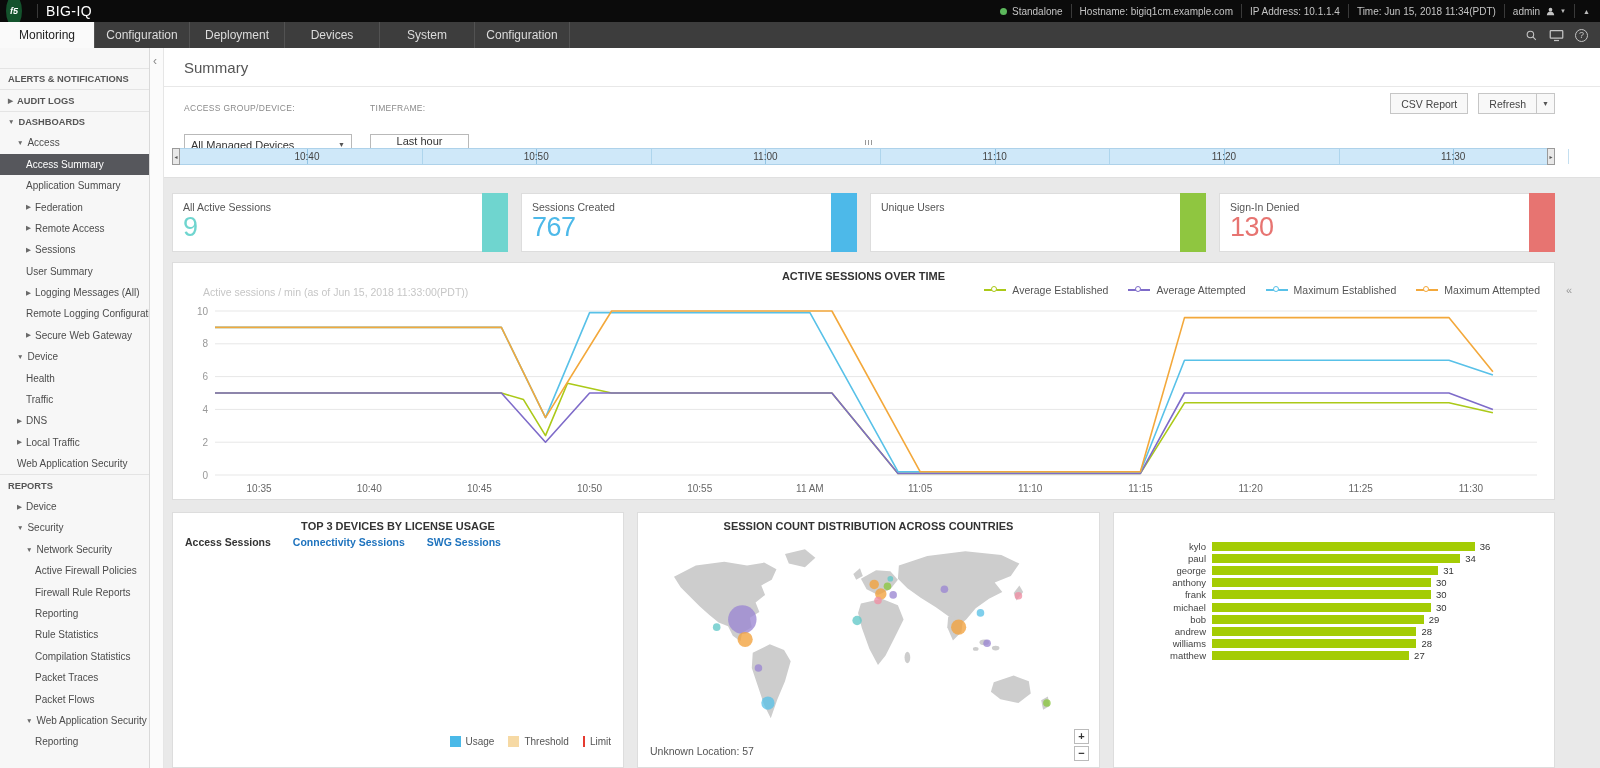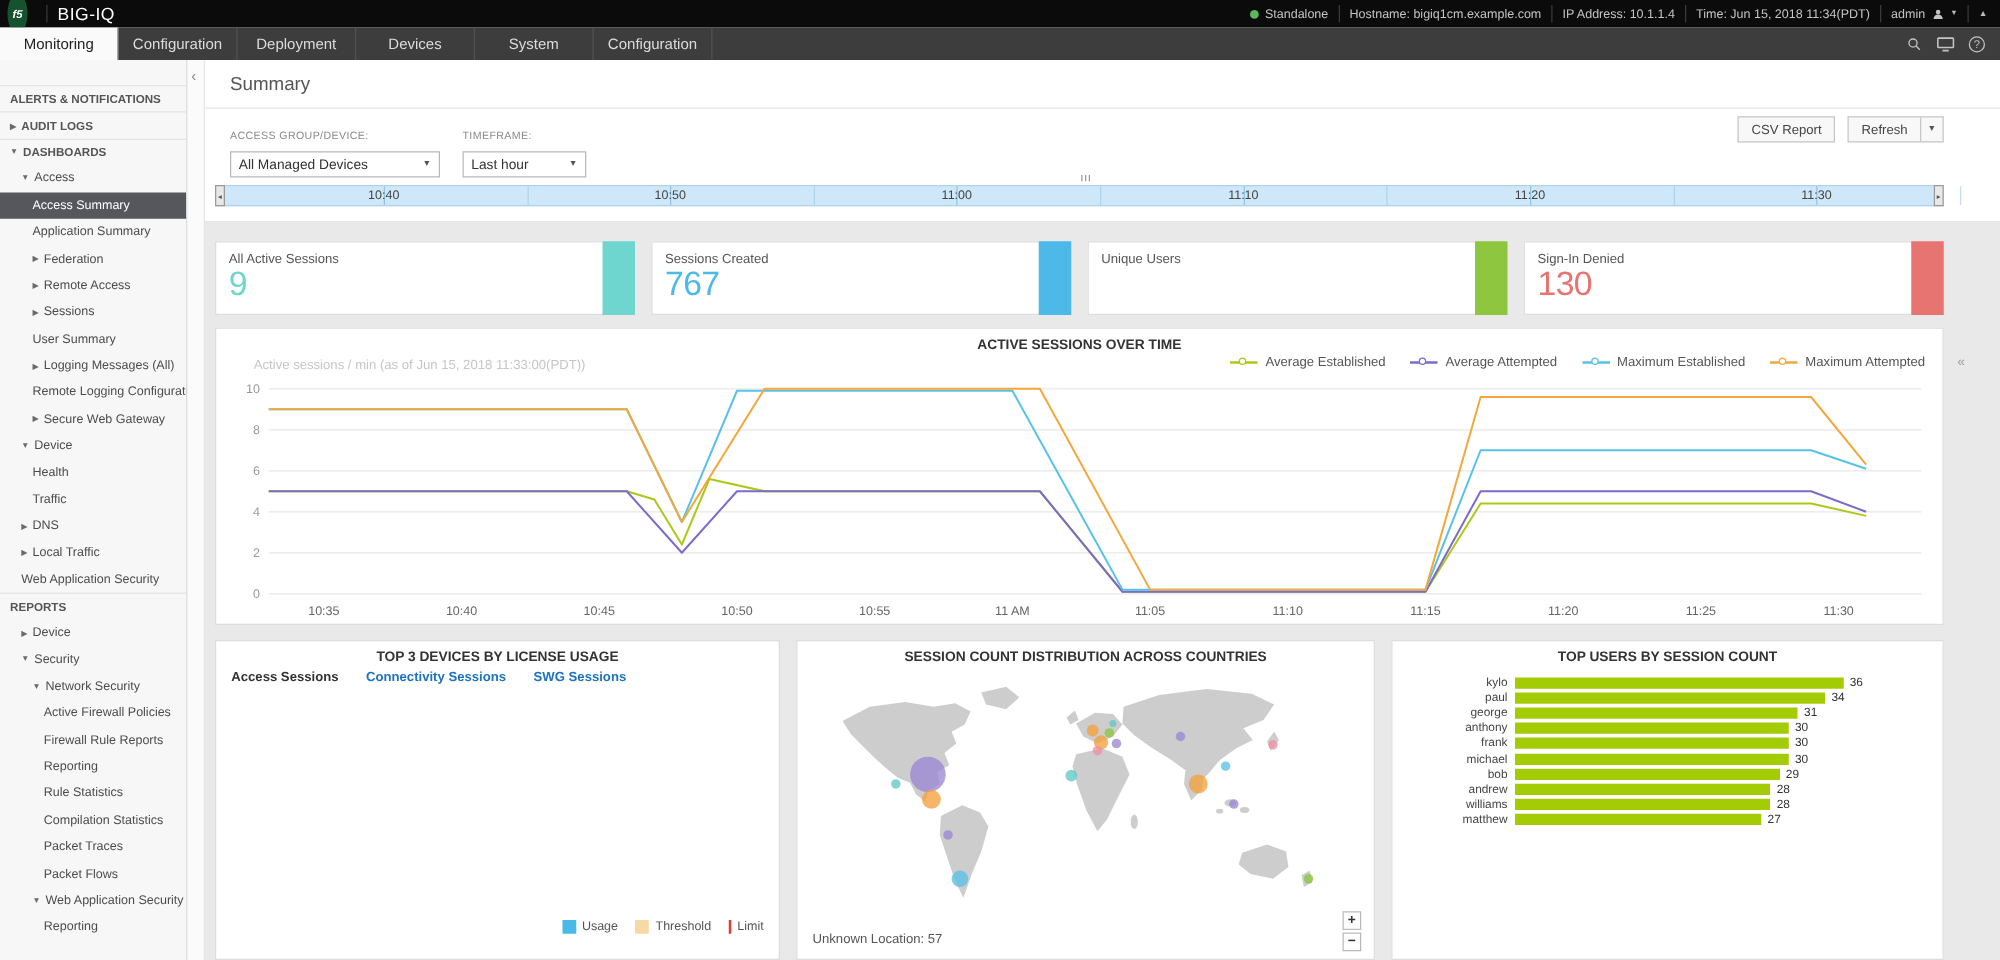--- a/index.html
+++ b/index.html
@@ -44,24 +44,24 @@
   .collapse-strip { width:14px; background:#fbfbfb; border-right:1px solid #e6e6e6; position:relative; }
   .strip-chevron { position:absolute; top:6px; left:3px; color:#8a8a8a; font-size:12px; cursor:pointer; }
 
   
   .main { flex:1; position:relative; background:#e9e9e9; overflow:hidden; }
   .white-top { position:absolute; top:0; left:0; right:0; height:130px; background:#ffffff;
                border-bottom:1px solid #e0e0e0; }
   .page-title { position:absolute; top:11px; left:20px; font-size:15px; color:#555; }
   .title-divider { position:absolute; top:38px; left:0; right:0; height:1px; background:#e8e8e8; }
   .filters { position:absolute; top:55px; left:20px; display:flex; gap:18px; }
-  .filter-label { font-size:8.5px; color:#8a8a8a; letter-spacing:.3px; margin-bottom:8px; }
+  .filter-label { font-size:8.5px; color:#8a8a8a; letter-spacing:.3px; margin-bottom:21px; }
   .select { height:21px; border:1px solid #b9b9b9; background:#fff; display:flex; align-items:center;
             justify-content:space-between; font-size:11px; color:#333; padding:0 6px; cursor:pointer; }
-  .sel-group { width:168px; } .sel-time { width:99px; }
+  .sel-group { width:168px; } .sel-time { width:99px;flex-direction:column; }
   .select .caret { font-size:7px; color:#555; margin-left:8px; }
   .hdr-buttons { position:absolute; top:45px; right:45px; display:flex; gap:10px; }
   .btn { height:21px; border:1px solid #c6c6c6; background:#f8f8f8; font-size:10.5px; color:#444;
          display:flex; align-items:center; padding:0 10px; cursor:pointer; }
   .btn-split { display:flex; height:21px; border:1px solid #c6c6c6; background:#f8f8f8; }
   .btn-split .btn-main { padding:0 10px; display:flex; align-items:center; font-size:10.5px; color:#444; cursor:pointer; }
   .btn-split .btn-caret { border-left:1px solid #c6c6c6; display:flex; align-items:center; padding:0 5px;
                           font-size:7px; color:#555; cursor:pointer; }
 
   
@@ -516,21 +516,20 @@
             </g>
         </svg>
         <div class="map-unknown">Unknown Location: 57</div>
         <div class="map-zoom">
           <div class="zoom-btn">+</div>
           <div class="zoom-btn">−</div>
         </div>
       </div>
 
       <div class="b-panel p3">
-        <div class="panel-title">TOP USERS BY SESSION COUNT</div>
         <div class="users-bars" id="users-bars">
             <div class="user-row">
               <div class="user-name">kylo</div>
               <div class="user-bar" style="width: 262.8px; background: rgb(164, 204, 4);"></div>
               <div class="user-val">36</div>
             </div>
             <div class="user-row">
               <div class="user-name">paul</div>
               <div class="user-bar" style="width: 248.2px; background: rgb(164, 204, 4);"></div>
               <div class="user-val">34</div>

